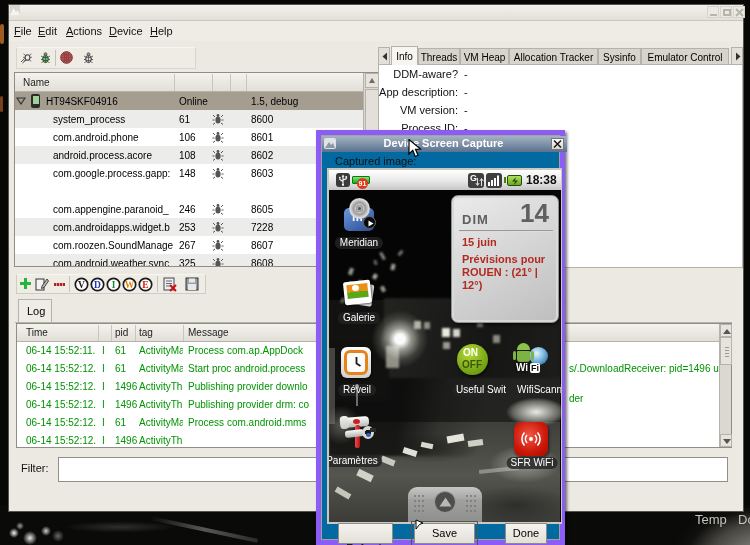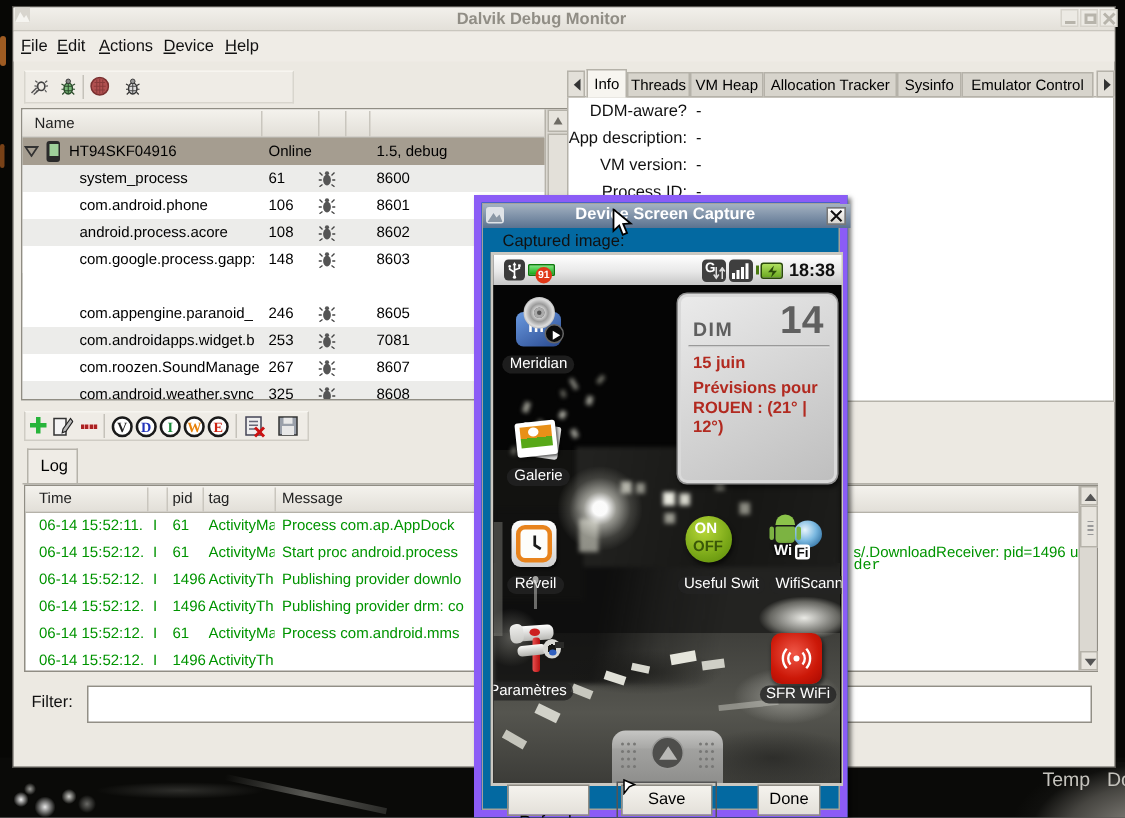--- a/index.html
+++ b/index.html
@@ -30,21 +30,20 @@
 <div class="ab" style="left:0;top:96px;width:3px;height:16px;background:#a85a20;border-radius:2px;opacity:0.7;"></div>
 
 <div id="win" class="ab" style="left:8px;top:4px;width:736px;height:508px;background:#ece9e2;border:1px solid #55534e;">
 
   <div class="ab" style="left:0;top:0;width:734px;height:16px;background:linear-gradient(#f2f0eb,#e3e0d9);border-bottom:1px solid #c9c6be;"></div>
   <div class="ab" style="left:1px;top:0;width:10px;height:10px;background:#d8d5ce;">
       <svg class="ab" style="left:0;top:1px;" width="10" height="9">
         <path d="M0 9 L3.5 2 L6 6 L7.5 4 L10 9 Z" fill="#f5f4f0"></path>
       </svg>
     </div>
-  <div class="ab tx" style="left:0;top:2px;width:704px;text-align:center;font-size:11px;font-weight:bold;color:#908d85;">Dalvik Debug Monitor</div>
 
   <div class="ab" style="left:698px;top:1px;width:12px;height:12px;background:#eceae4;border:1px solid #d6d3cb;">
       <div class="ab" style="left:2px;top:7px;width:7px;height:2px;background:#b7b4ab;"></div>
     </div>
   <div class="ab" style="left:711px;top:1px;width:12px;height:12px;background:#eceae4;border:1px solid #d6d3cb;">
       <div class="ab" style="left:2px;top:2px;width:8px;height:7px;border:2px solid #b7b4ab;"></div>
     </div>
   <div class="ab" style="left:724px;top:1px;width:12px;height:12px;background:#eceae4;border:1px solid #d6d3cb;">
     <svg class="ab" style="left:1px;top:1px;" width="9" height="9">
         <path d="M1 1 L8 8 M8 1 L1 8" stroke="#b7b4ab" stroke-width="2"></path>
@@ -164,21 +163,21 @@
 <div class="ab tx" style="left:236px;top:4px;text-align:center;">8605</div>
 </div>
 <div class="ab" style="left:0;top:108px;width:348px;height:18px;background:#ececea;">
 <div class="ab tx" style="left:38px;top:4px;">com.androidapps.widget.b</div>
 <div class="ab tx" style="left:164px;top:4px;">253</div>
 <svg class="ab" style="left:197px;top:3px;" width="12" height="12" viewBox="0 0 12 12">
             <ellipse cx="6" cy="7" rx="2.6" ry="3.6" fill="#555"></ellipse>
             <circle cx="6" cy="2.5" r="1.4" fill="#555"></circle>
             <path d="M3 4 L1 2 M9 4 L11 2 M2.5 7 L0.5 7 M9.5 7 L11.5 7 M3 10 L1 11.5 M9 10 L11 11.5" stroke="#444" stroke-width="0.9" fill="none"></path>
           </svg>
-<div class="ab tx" style="left:236px;top:4px;">7081</div>
+<div class="ab tx" style="left:236px;top:4px;">7228</div>
 </div>
 <div class="ab" style="left:0;top:126px;width:348px;height:18px;background:#ffffff;">
 <div class="ab tx" style="left:38px;top:4px;">com.roozen.SoundManage</div>
 <div class="ab tx" style="left:164px;top:4px;">267</div>
 <svg class="ab" style="left:197px;top:3px;" width="12" height="12" viewBox="0 0 12 12">
             <ellipse cx="6" cy="7" rx="2.6" ry="3.6" fill="#555"></ellipse>
             <circle cx="6" cy="2.5" r="1.4" fill="#555"></circle>
             <path d="M3 4 L1 2 M9 4 L11 2 M2.5 7 L0.5 7 M9.5 7 L11.5 7 M3 10 L1 11.5 M9 10 L11 11.5" stroke="#444" stroke-width="0.9" fill="none"></path>
           </svg>
 <div class="ab tx" style="left:236px;top:4px;">8607</div>
@@ -331,21 +330,21 @@
 <div class="ab tx" style="left:122px;top:3px;width:44px;overflow:hidden;">ActivityMa</div>
 <div class="ab tx" style="left:171px;top:3px;width:200px;overflow:hidden;">Process com.android.mms</div>
 </div>
 <div class="ab" style="left:0;top:89px;width:702px;height:18px;">
 <div class="ab tx" style="left:9px;top:3px;">06-14 15:52:12.</div>
 <div class="ab tx" style="left:85px;top:3px;">I</div>
 <div class="ab tx" style="left:98px;top:3px;">1496</div>
 <div class="ab tx" style="left:122px;top:3px;width:44px;overflow:hidden;">ActivityTh</div>
 </div>
 <div class="ab tx" style="left:552px;top:20px;">s/.DownloadReceiver: pid=1496 u</div>
-<div class="ab tx" style="left:552px;top:29px;font-family:Liberation Mono, monospace;">der</div>
+<div class="ab tx" style="left:552px;top:50px;">der</div>
 </div>
 
       <div class="ab" style="left:702px;top:0;width:12px;height:123px;background:#dbd8d1;border-left:1px solid #b5b2a9;">
         <div class="ab" style="left:0;top:0;width:12px;height:13px;background:#e7e4dd;border:1px solid #b5b2a9;">
             <svg class="ab" style="left:2px;top:4px;" width="8" height="6">
               <path d="M4 0 L8 5 L0 5 Z" fill="#555"></path>
             </svg>
           </div>
         <div class="ab" style="left:0;top:13px;width:12px;height:28px;background:#e7e4dd;border:1px solid #b5b2a9;">
             <div class="ab" style="left:4px;top:9px;width:4px;height:10px;background:repeating-linear-gradient(#999 0 1px,transparent 1px 3px);"></div>

